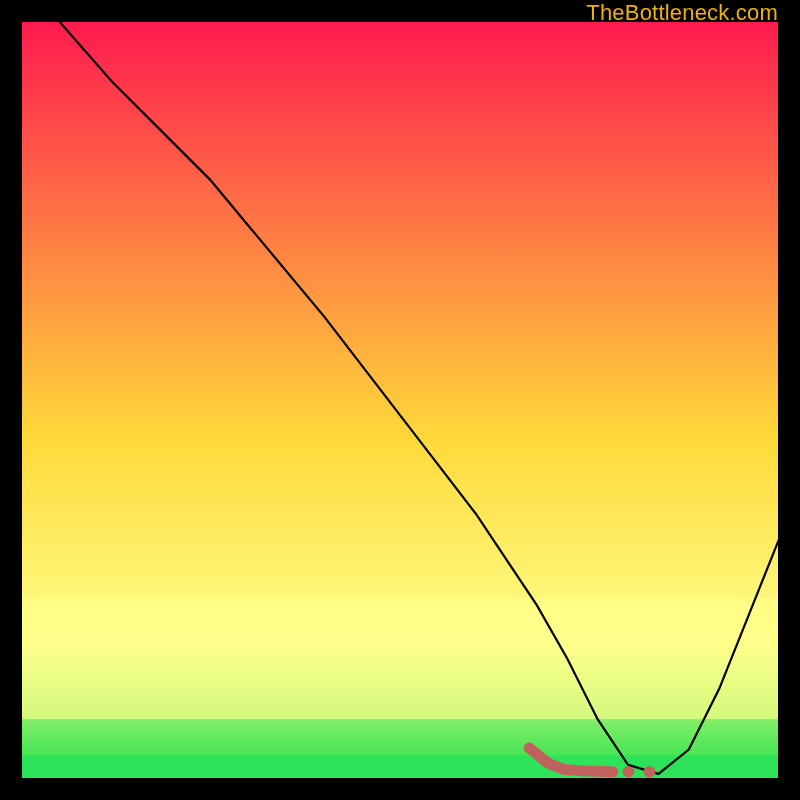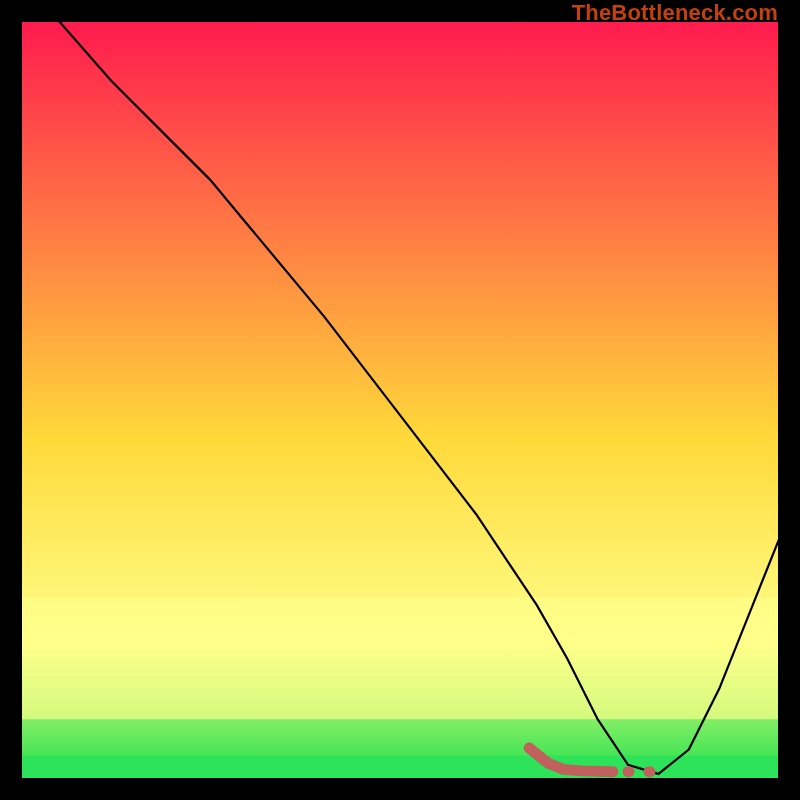--- a/index.html
+++ b/index.html
@@ -31,23 +31,23 @@
   }
   .lines-svg {
     position: absolute;
     left: 0; top: 0; width: 100%; height: 100%;
     z-index: 3;
   }
   .attribution {
     position: absolute;
     top: 0px;
     right: 22px;
-    color: #c2410c;
+    color: #eab308;
     font-size: 22px;
-    font-weight: 700;
+    font-weight: 400;
     letter-spacing: 0.2px;
     z-index: 5;
   }
   .axis-border {
     position: absolute;
     left: 0; top: 0; width: 100%; height: 100%;
     border: 2px solid #000;
     box-sizing: border-box;
     z-index: 4;
     pointer-events: none;

